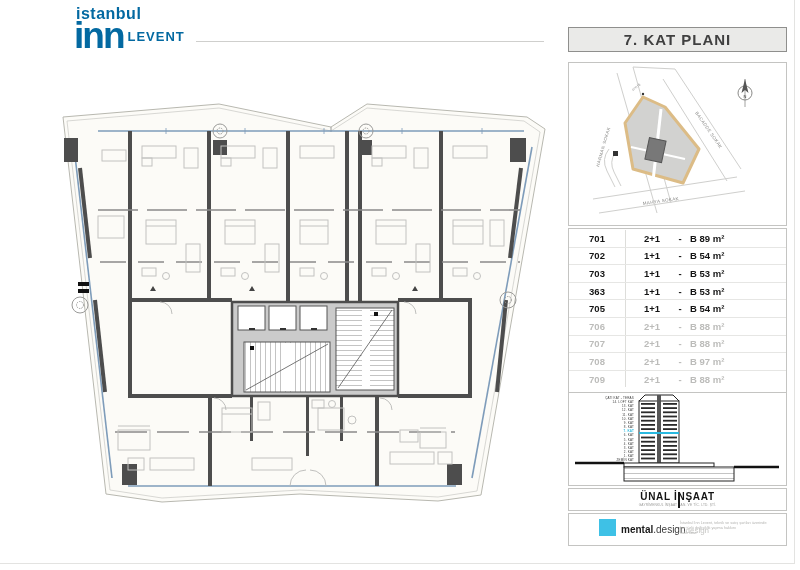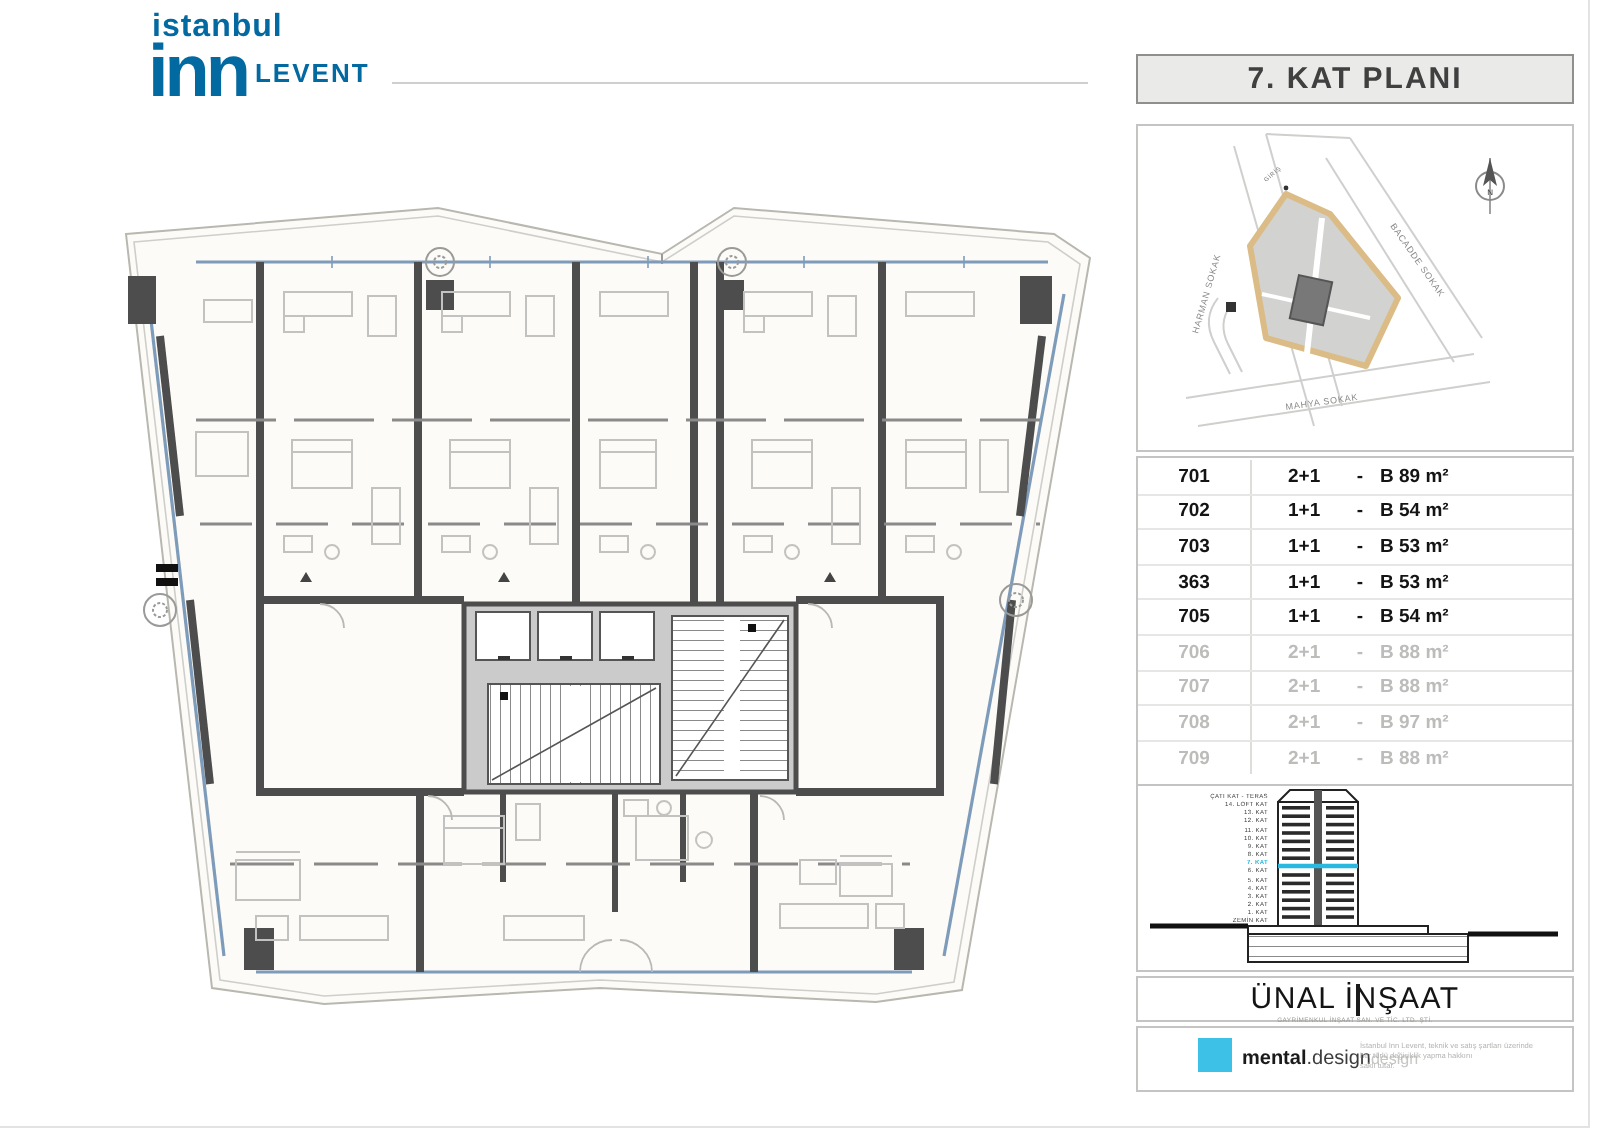--- a/index.html
+++ b/index.html
@@ -35,21 +35,21 @@
   .uval{flex:1;align-self:stretch;display:flex;align-items:center;
     border-left:1px solid #ddddda;padding-left:18px}
   .uplan{width:26px}
   .udash{width:20px;text-align:center}
   
   .floor-labels{position:absolute;left:578px;top:396px;width:56px;text-align:right;
     font-size:3px;line-height:4.15px;color:#3a3a3a;letter-spacing:.2px}
   .floor-labels .hl{color:#29b9e0;font-weight:bold}
   
   .comp{flex:1;text-align:center;padding-top:3px;line-height:1}
-  .comp .nm{font-size:15px;font-weight:normal;letter-spacing:.7px;color:#141414}
+  .comp .nm{font-size:10px;font-weight:bold;letter-spacing:.7px;color:#141414}
   .comp .sb{font-size:3.2px;color:#9a9a98;letter-spacing:.2px;margin-top:1.5px}
   .cdiv{position:absolute;left:50%;top:3px;width:2px;height:16px;background:#1a1a1a}
   
   .fsq{position:absolute;left:30px;top:5px;width:17px;height:17px}
   .fbrand{position:absolute;left:52px;top:11px;font-size:10px;line-height:1;color:#222;white-space:nowrap}
   .fbrand .b{font-weight:bold;color:#1a1a1a}
   .fbrand .m{color:#3c3c3c}
   .fbrand .w{color:#c6c6c4;font-size:8px}
   .fdisc{position:absolute;left:111px;top:7px;width:100px;font-size:3.8px;
     line-height:5.2px;color:#b4b4b2}

